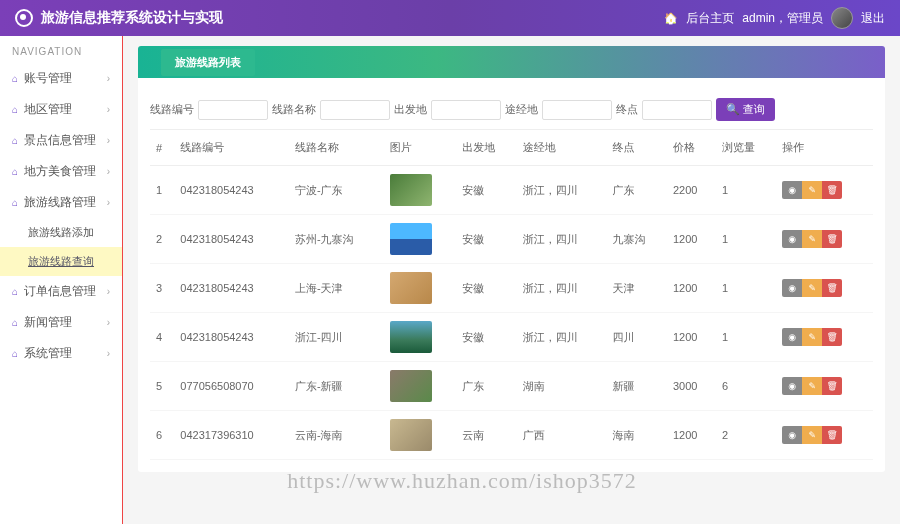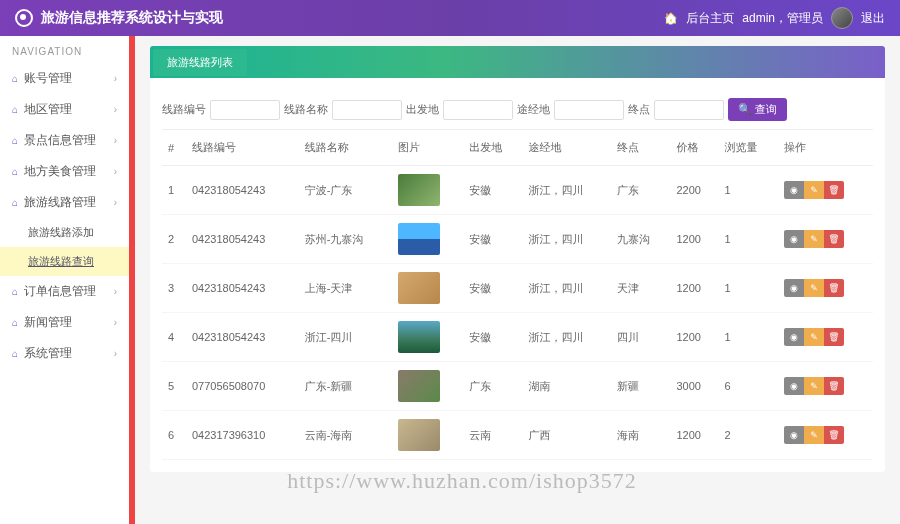--- a/index.html
+++ b/index.html
@@ -8,31 +8,31 @@
     .header { height: 36px; background: linear-gradient(90deg, #7b3fb8 0%, #6b3fa8 50%, #6b47c8 100%); display: flex; align-items: center; padding: 0 15px; color: #fff; }
     .header-logo { width: 18px; height: 18px; border: 2px solid #fff; border-radius: 50%; margin-right: 8px; position: relative; }
     .header-logo::after { content: ''; position: absolute; width: 6px; height: 6px; background: #fff; border-radius: 50%; top: 3px; left: 3px; }
     .header-title { font-size: 14px; font-weight: bold; flex: 1; }
     .header-right { display: flex; align-items: center; gap: 8px; font-size: 12px; }
     .header-right .home-icon::before { content: '🏠'; font-size: 11px; filter: brightness(2); }
     .header-right .link { color: #fff; cursor: pointer; }
     .avatar { width: 22px; height: 22px; border-radius: 50%; background: linear-gradient(135deg, #888, #444); border: 1px solid #999; }
     
     .container { display: flex; height: calc(100vh - 36px); }
-    .sidebar { width: 135px; background: #fff; border-right: 6px solid #ef4444; overflow-y: auto; }
+    .sidebar { width: 123px; background: #fff; border-right: 1px solid #ef4444; overflow-y: auto; }
     .nav-heading { padding: 10px 12px 6px; color: #999; font-size: 10px; letter-spacing: 1px; }
     .nav-item { display: flex; align-items: center; padding: 7px 12px; cursor: pointer; color: #555; }
     .nav-item.active { background: #fef9c3; color: #556; text-decoration: underline; }
     .nav-item .home { color: #6b47c8; margin-right: 6px; font-size: 10px; }
     .nav-item.sub { padding-left: 28px; font-size: 11px; }
     .nav-item .chev { margin-left: auto; color: #aaa; font-size: 10px; }
     
     .main { flex: 1; padding: 10px 15px; overflow-y: auto; }
     .panel { background: #fff; border-radius: 3px; }
-    .panel-header { background: linear-gradient(90deg, #19b394 0%, #3cb882 40%, #7a5fc9 100%); height: 32px; display: flex; align-items: center; padding: 0 3px; border-radius: 3px 3px 0 0; }
+    .panel-header { background: linear-gradient(90deg, #19b394 0%, #3cb882 40%, #7a5fc9 100%); height: 32px; display: flex; align-items: center; padding: 0 23px; border-radius: 3px 3px 0 0; font-weight: bold; }
     .panel-tab { background: #2db98f; color: #fff; padding: 6px 14px; font-size: 11px; border-radius: 2px; }
     .panel-body { padding: 12px; }
     
     .search-bar { display: flex; align-items: center; gap: 4px; padding: 8px 0; border-bottom: 1px solid #eee; font-size: 11px; flex-wrap: wrap; }
     .search-bar label { color: #666; }
     .search-bar input { border: 1px solid #ddd; padding: 3px 4px; font-size: 11px; width: 70px; border-radius: 2px; }
     .search-btn { background: #7b3fb8; color: #fff; border: none; padding: 4px 10px; border-radius: 3px; cursor: pointer; font-size: 11px; display: flex; align-items: center; gap: 3px; }
     
     table { width: 100%; border-collapse: collapse; }
     th { text-align: left; padding: 10px 6px; color: #666; font-weight: normal; font-size: 11px; border-bottom: 1px solid #eee; }

